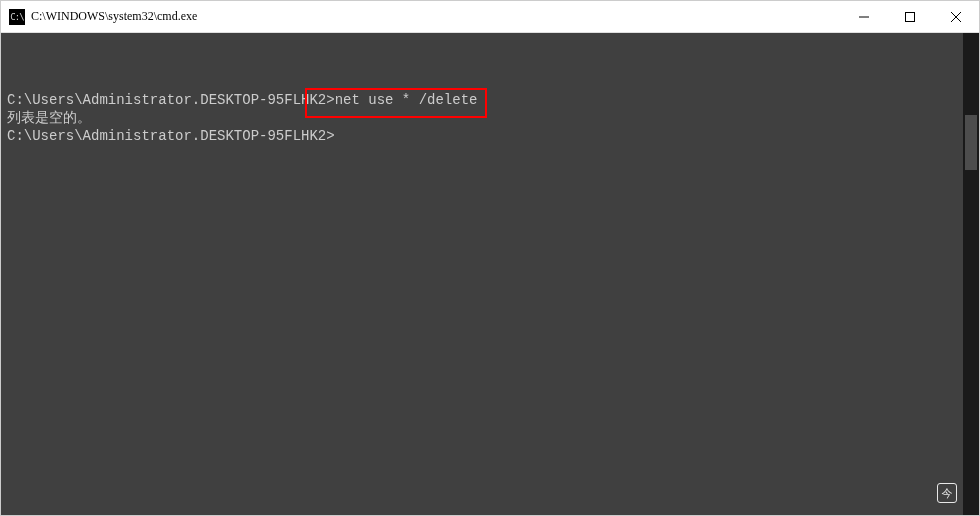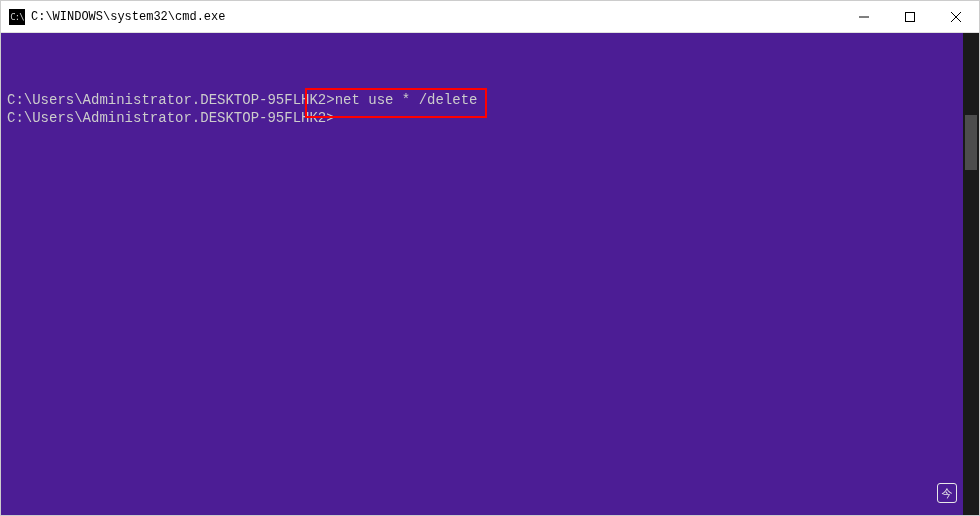--- a/index.html
+++ b/index.html
@@ -41,39 +41,39 @@
       align-items: center;
       justify-content: center;
       color: #cccccc;
       font-size: 8px;
       font-family: monospace;
     }
     .titlebar-title {
       flex: 1;
       font-size: 12px;
       color: #000000;
-      font-family: Liberation Mono, monospace;
+      font-family: Liberation Serif, serif;
     }
     .window-controls {
       display: flex;
       height: 100%;
     }
     .window-control {
       width: 46px;
       height: 100%;
       display: flex;
       align-items: center;
       justify-content: center;
       font-size: 11px;
       color: #000000;
       cursor: pointer;
     }
     .terminal-area {
       flex: 1;
-      background: #4c1d95;
+      background: #404040;
       position: relative;
       overflow: hidden;
     }
     .terminal-content {
       padding: 22px 6px 6px 6px;
       font-family: "Consolas", "Courier New", monospace;
       font-size: 14px;
       line-height: 18px;
       color: #cccccc;
       white-space: pre;
@@ -159,21 +159,21 @@
         <svg width="10" height="10" viewBox="0 0 10 10">
             <line x1="0" y1="0" x2="10" y2="10" stroke="currentColor" stroke-width="1"></line>
             <line x1="10" y1="0" x2="0" y2="10" stroke="currentColor" stroke-width="1"></line>
           </svg>
       </div>
     </div>
   </div>
 
   <div class="terminal-area">
     <div class="terminal-content">
-      <span class="terminal-line"><span>C:\Users\Administrator.DESKTOP-95FLHK2&gt;</span><span>net use * /delete</span></span><span class="terminal-line"></span><span class="terminal-line"><span>C:\Users\Administrator.DESKTOP-95FLHK2&gt;</span></span>
+      <span class="terminal-line"><span>C:\Users\Administrator.DESKTOP-95FLHK2&gt;</span><span>net use * /delete</span></span><span class="terminal-line">列表是空的。</span><span class="terminal-line"></span><span class="terminal-line"><span>C:\Users\Administrator.DESKTOP-95FLHK2&gt;</span></span>
     </div>
 
     <div class="highlight-box"></div>
 
     <div class="scrollbar">
       <div class="scrollbar-thumb"></div>
     </div>
 
     <div class="watermark">
       <div class="watermark-icon">

